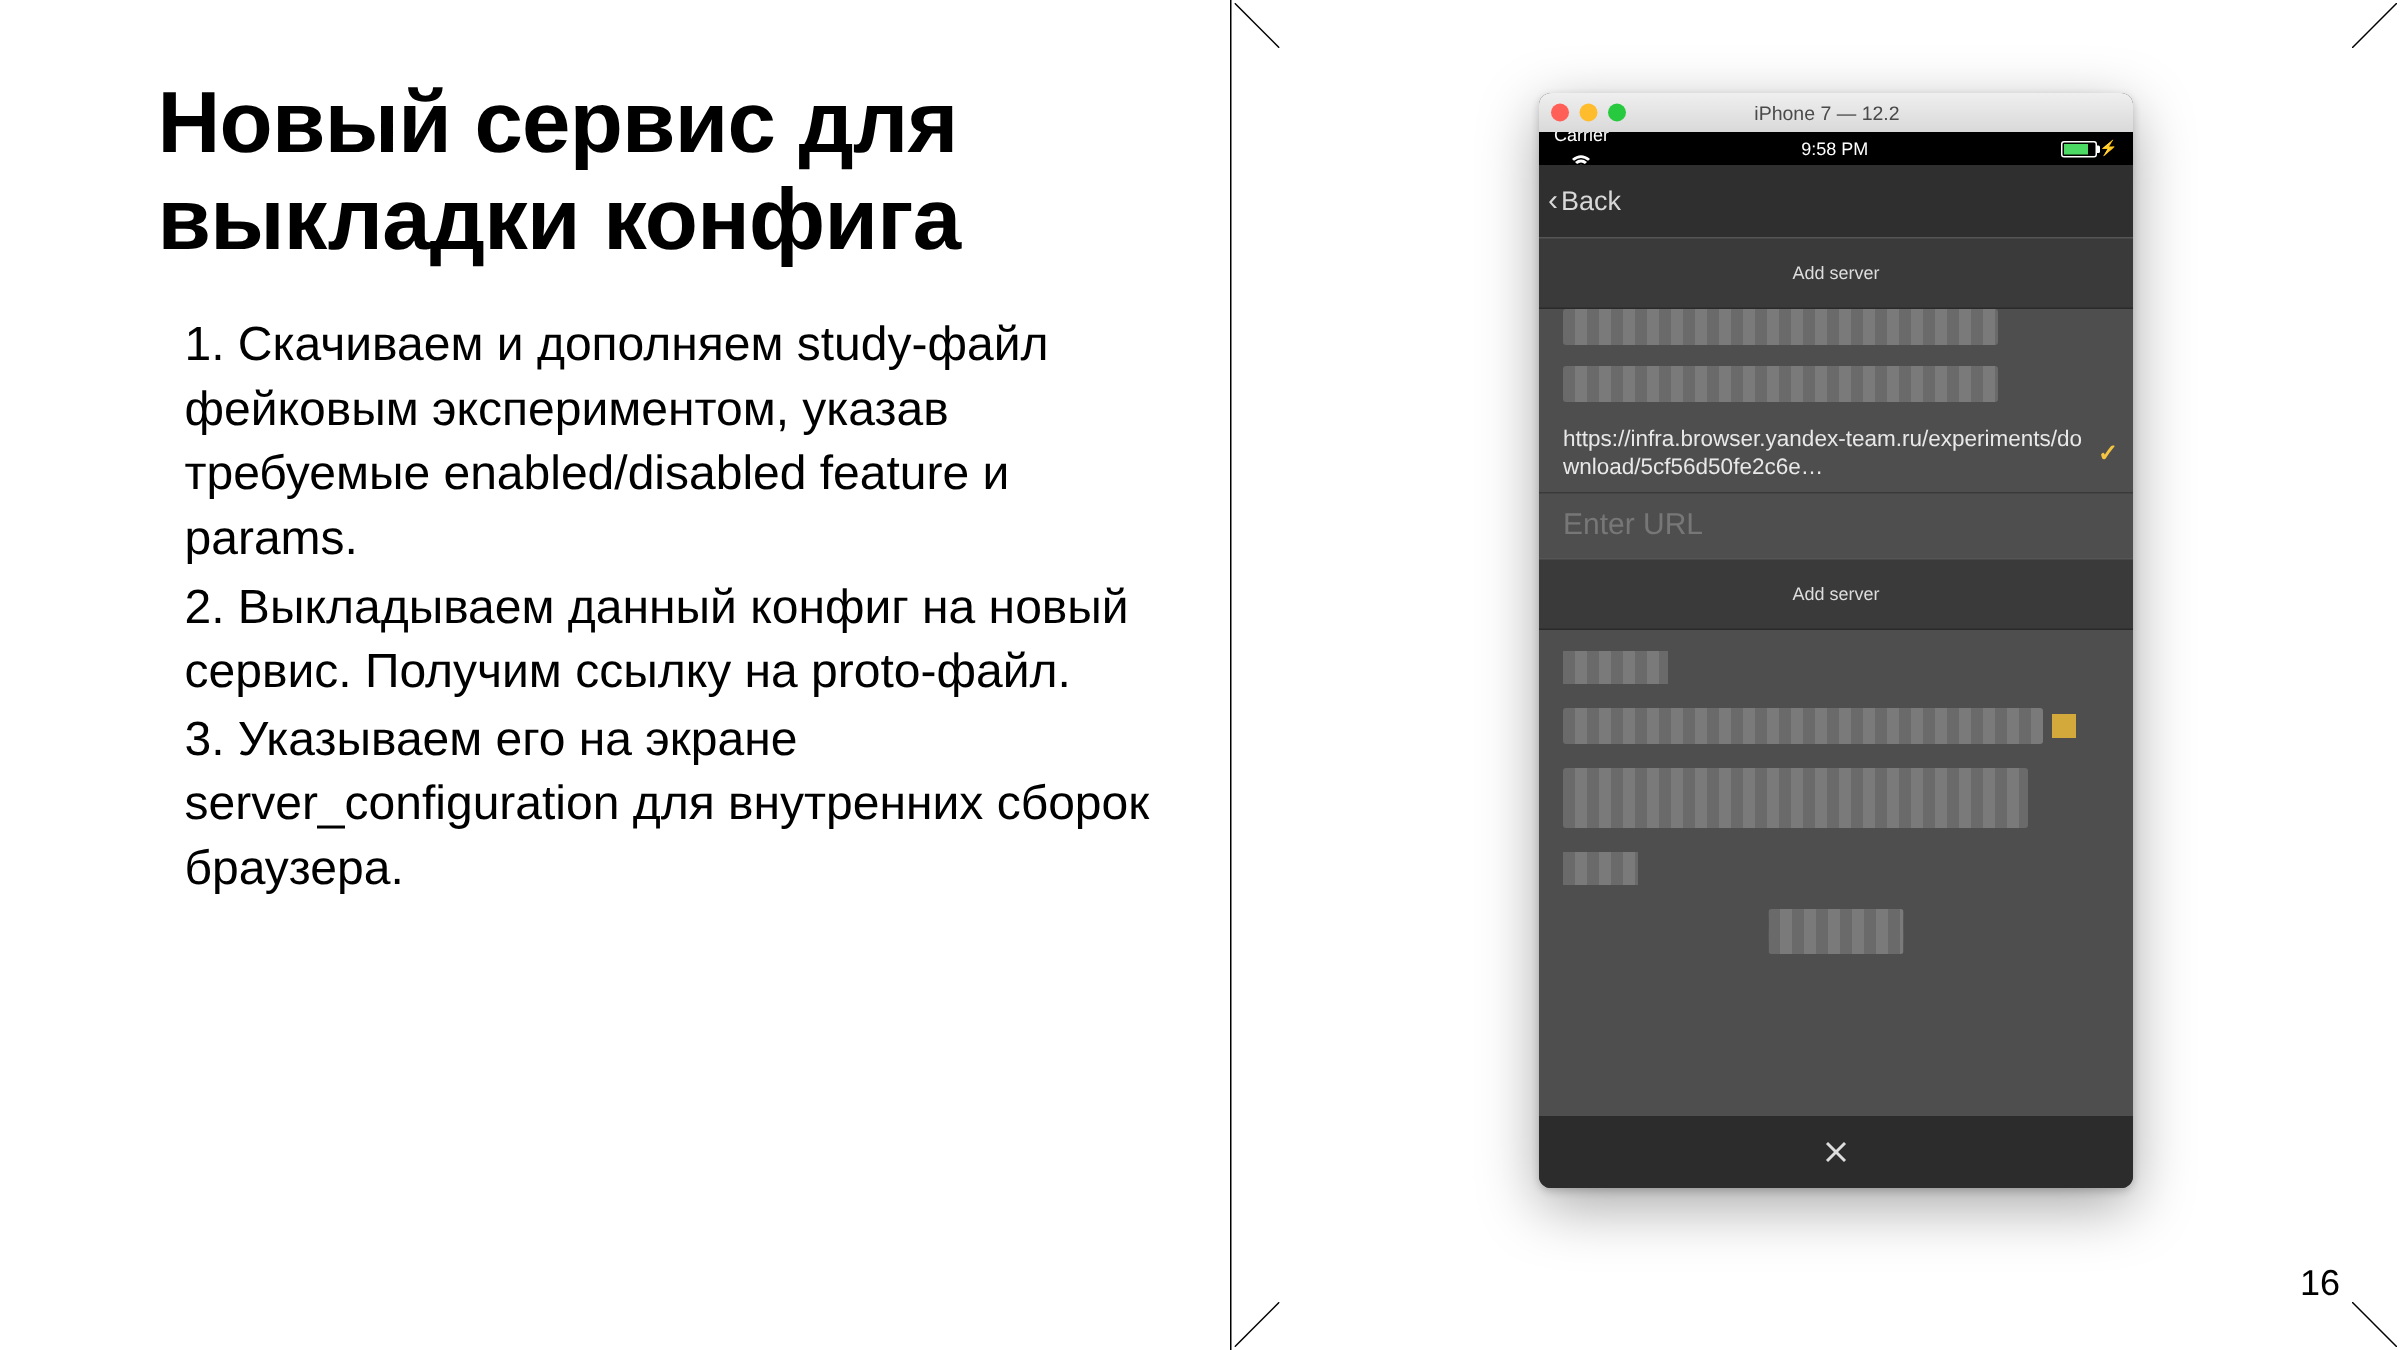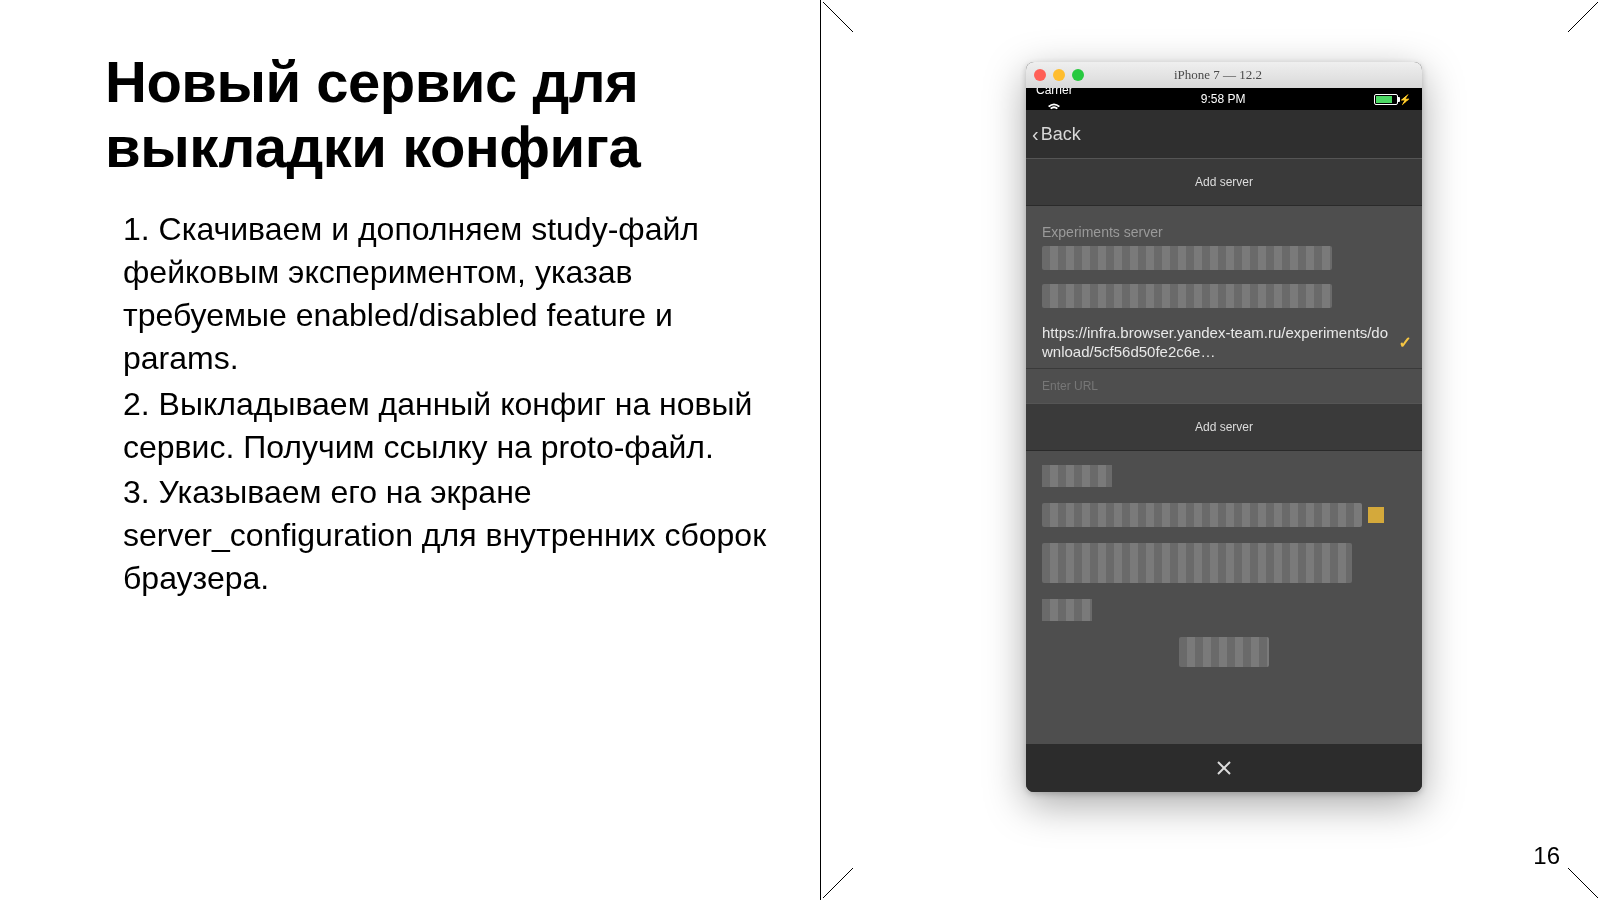--- a/index.html
+++ b/index.html
@@ -22,41 +22,41 @@
   .crop.tl { top: 2px; left: 2px; }
   .crop.tr { top: 2px; right: 2px; }
   .crop.bl { bottom: 2px; left: 2px; }
   .crop.br { bottom: 2px; right: 2px; }
 
   
   .sim-window { position: absolute; top: 62px; left: 205px; width: 396px; height: 730px; border-radius: 8px; overflow: hidden; box-shadow: 0 12px 40px rgba(0,0,0,.35), 0 2px 6px rgba(0,0,0,.2); background:#3f3f3f;}
   .mac-titlebar { height: 26px; background: linear-gradient(#efefef,#d9d9d9); display:flex; align-items:center; padding:0 8px; gap:7px; position:relative;}
   .dot { width:12px; height:12px; border-radius:50%; }
   .dot.red{background:#ff5f56;} .dot.yellow{background:#ffbd2e;} .dot.green{background:#27c93f;}
-  .mac-title { position:absolute; left:0; right:12px; text-align:center; font-size:13px; color:#4a4a4a;font-family:Liberation Serif, serif;}
+  .mac-title { position:absolute; left:0; right:12px; text-align:center; font-size:13px; color:#4a4a4a;}
 
   .phone { flex:1; background:#4a4a4a; display:flex; flex-direction:column; height:704px;}
   .statusbar { height:22px; background:#000; color:#fff; font-size:12px; display:flex; align-items:center; justify-content:space-between; padding:0 10px;}
   .sb-left{display:flex; align-items:center; gap:5px;flex-direction:column;}
   .sb-right{display:flex; align-items:center;}
   .wifi-icon, .batt {display:inline-block;}
   .navbar { height:48px; background:#2f2f2f; display:flex; align-items:center; color:#e8e8e8; position:relative;}
   .back { display:flex; align-items:center; gap:2px; font-size:18px; color:#d8d8d8; padding-left:6px;}
   .nav-title { position:absolute; left:0; right:0; text-align:center; font-size:18px; font-weight:500;}
   .chev { font-size:20px; line-height:1;}
 
   .content { flex:1; background:#4e4e4e; overflow:hidden; position:relative;}
   .section-btn { height:48px; background:#3a3a3a; color:#ddd; font-size:12px; display:flex; align-items:center; justify-content:center; border-top:1px solid #555; border-bottom:1px solid #2a2a2a;}
   .section-label { font-size:14px; color:#9a9a9a; padding:18px 16px 6px 16px;}
 
   .pixelated { display:flex; align-items:center; padding:0 16px; }
   .px-block { background: repeating-linear-gradient(90deg,#6a6a6a 0 8px,#7a7a7a 8px 16px), repeating-linear-gradient(0deg, rgba(0,0,0,.07) 0 8px, rgba(255,255,255,.04) 8px 16px); height:24px; border-radius:2px; filter: blur(.3px);}
   .url-line { color:#e8e8e8; font-size:15px; padding:6px 34px 6px 16px; line-height:1.25; border-bottom:1px solid #3a3a3a; position:relative; word-break:break-all;}
   .check { position:absolute; right:10px; top:50%; transform:translateY(-50%); color:#f5c542; font-size:16px; font-weight:bold;}
-  .enter-url { color:#777; font-size:12px; padding:10px 16px;}
+  .enter-url { color:#777; font-size:20px; padding:10px 16px;}
 
   .small-pixel { background: repeating-linear-gradient(90deg,#6a6a6a 0 8px,#7a7a7a 8px 16px); height:22px;}
 
   .yellow-sq { width:16px; height:16px; background:#d4a93b; margin-left:6px;}
 
   .closebar { height:48px; background:#2c2c2c; display:flex; align-items:center; justify-content:center; color:#ddd;}
   .x-icon svg{display:block;}
 
   .batt-shape{ width:24px; height:11px; border:1px solid #fff; border-radius:2px; position:relative; display:inline-block;}
   .batt-shape::after{content:''; position:absolute; right:-3px; top:2px; width:2px; height:5px; background:#fff; border-radius:0 1px 1px 0;}
@@ -129,21 +129,20 @@
             <span class="chev">‹</span>
             <span>Back</span>
           </span>
         </div>
 
         <div class="content">
           <div class="section-btn">
             <span>Add server</span>
           </div>
 
-          <div class="section-label">Experiments server</div>
 
           <div class="pixelated" style="margin-bottom:14px;">
               <div class="px-block" style="width:290px;"></div>
             </div>
           <div class="pixelated" style="margin-bottom:10px;">
               <div class="px-block" style="width:290px;"></div>
             </div>
 
           <div class="url-line">
             <span>https://infra.browser.yandex-team.ru/experiments/download/5cf56d50fe2c6e…</span>

